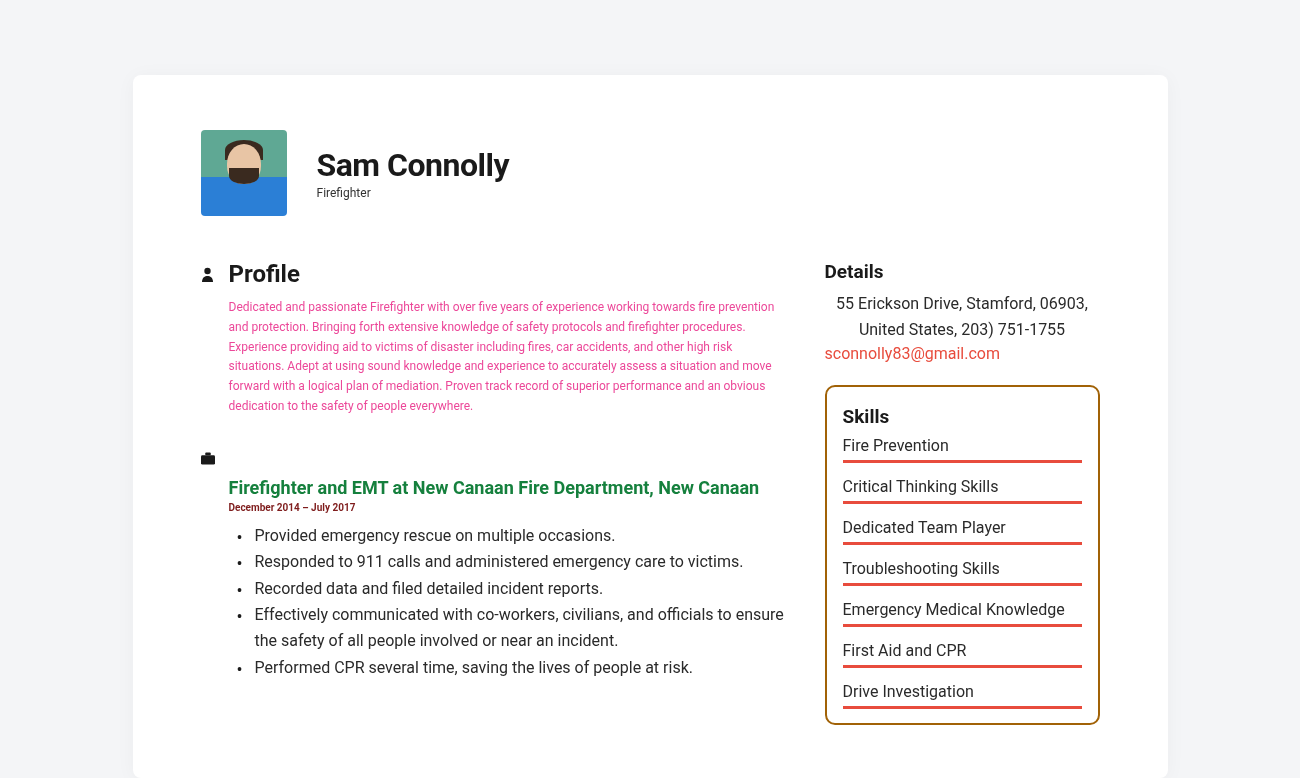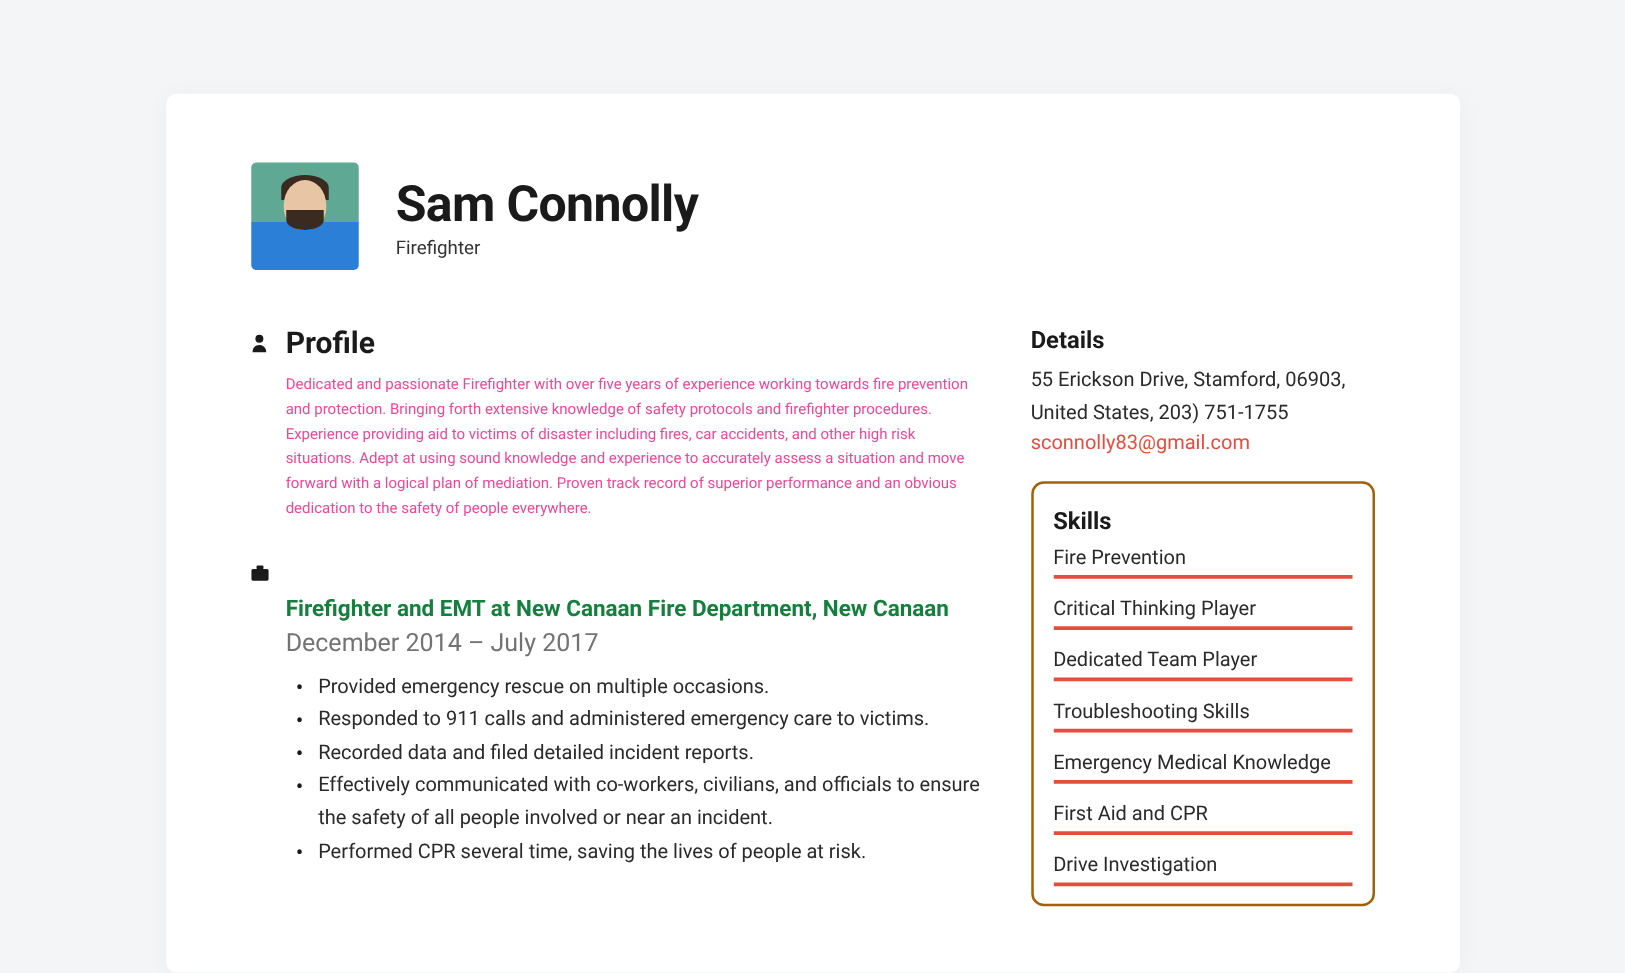--- a/index.html
+++ b/index.html
@@ -62,28 +62,28 @@
       position: absolute;
       top: 38px;
       left: 50%;
       transform: translateX(-50%);
       width: 30px;
       height: 16px;
       background: #3a2a1f;
       border-radius: 0 0 50% 50%;
     }
     .name-block h1 {
-      font-size: 40px;
+      font-size: 32px;
       font-weight: 700;
       color: #1a1a1a;
       letter-spacing: -0.5px;
       margin-bottom: 2px;
     }
     .name-block .title {
-      font-size: 15px;
+      font-size: 12px;
       color: #333;
     }
     .content {
       display: flex;
       gap: 40px;
     }
     .main-col {
       flex: 1;
       min-width: 0;
     }
@@ -120,23 +120,24 @@
       line-height: 1.65;
       color: #ec4899;
     }
     .job-title {
       font-size: 18px;
       font-weight: 700;
       color: #15803d;
       margin-bottom: 4px;
     }
     .job-dates {
-      font-size: 20px;
-      color: #737373;
+      font-size: 10px;
+      color: #7f1d1d;
       margin-bottom: 10px;
+      font-weight: bold;
     }
     .job-bullets {
       list-style: none;
       padding-left: 0;
     }
     .job-bullets li {
       font-size: 16px;
       line-height: 1.65;
       color: #2a2a2a;
       position: relative;
@@ -155,20 +156,21 @@
     .side-title {
       font-size: 19px;
       font-weight: 700;
       color: #1a1a1a;
       margin-bottom: 8px;
     }
     .details-text {
       font-size: 16px;
       line-height: 1.65;
       color: #2a2a2a;
+      text-align: center;
     }
     .email-link {
       color: #e84c3d;
       text-decoration: none;
       font-size: 16px;
     }
     .skills-box {
       border: 2px solid #a16207;
       border-radius: 10px;
       padding: 18px 16px 14px;
@@ -263,21 +265,21 @@
         <a class="email-link">sconnolly83@gmail.com</a>
       </div>
 
       <div class="skills-box">
         <div class="side-title">Skills</div>
         <div class="skill-item">
           <div class="skill-name">Fire Prevention</div>
           <div class="skill-bar"></div>
         </div>
         <div class="skill-item">
-          <div class="skill-name">Critical Thinking Player</div>
+          <div class="skill-name">Critical Thinking Skills</div>
           <div class="skill-bar"></div>
         </div>
         <div class="skill-item">
           <div class="skill-name">Dedicated Team Player</div>
           <div class="skill-bar"></div>
         </div>
         <div class="skill-item">
           <div class="skill-name">Troubleshooting Skills</div>
           <div class="skill-bar"></div>
         </div>

